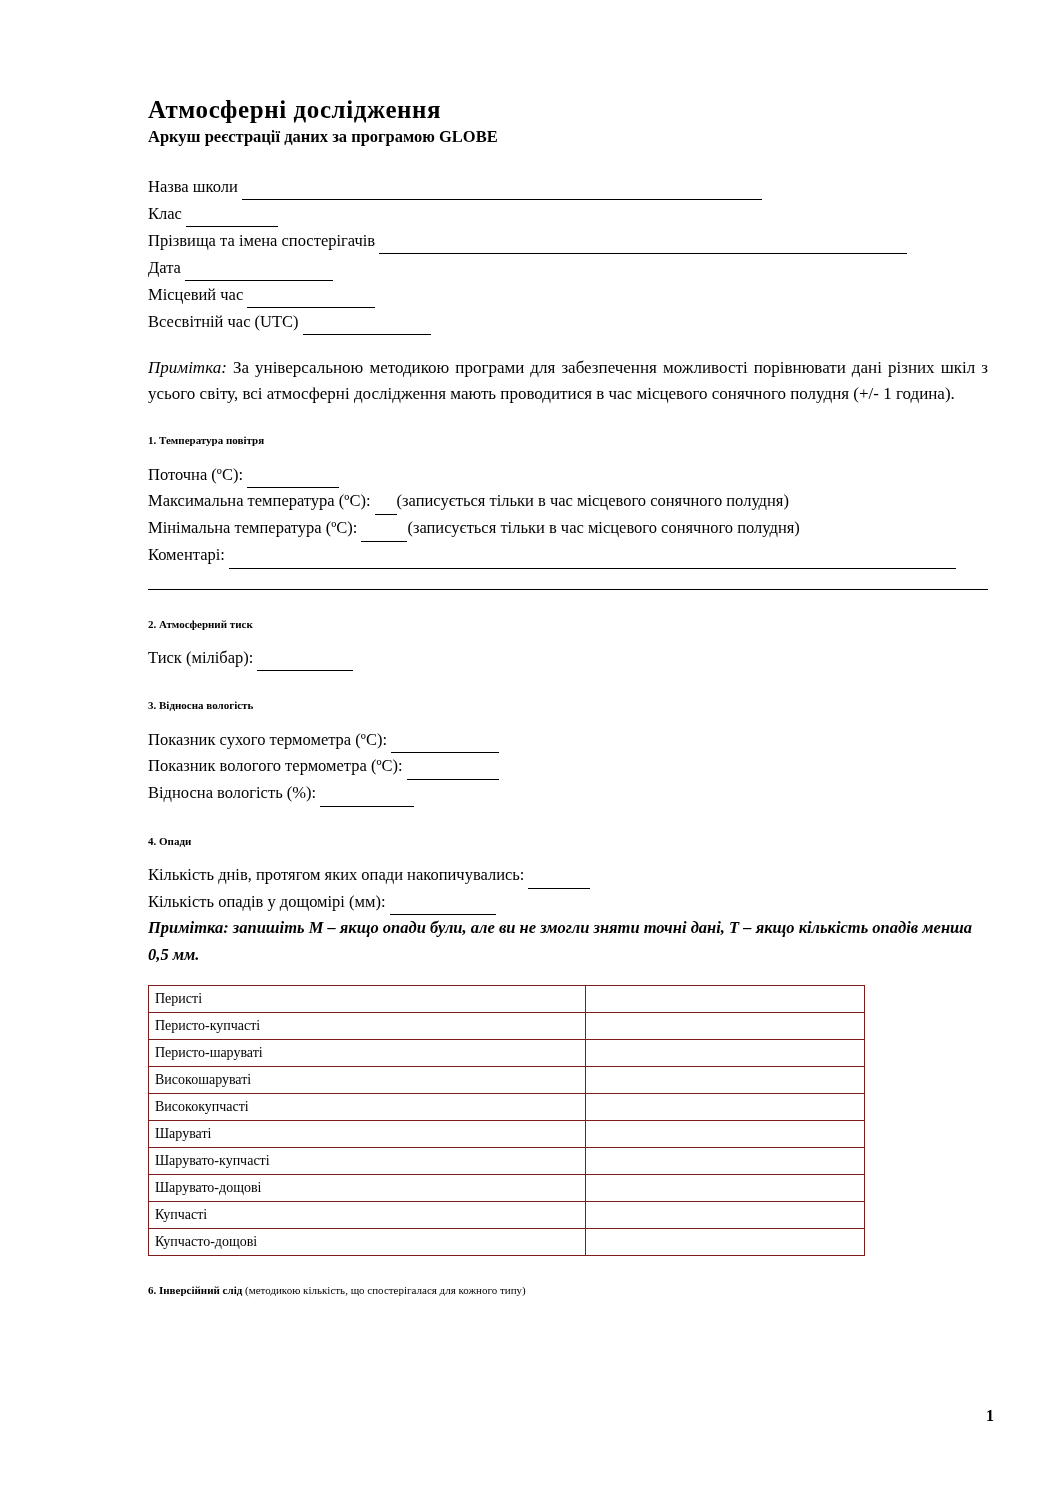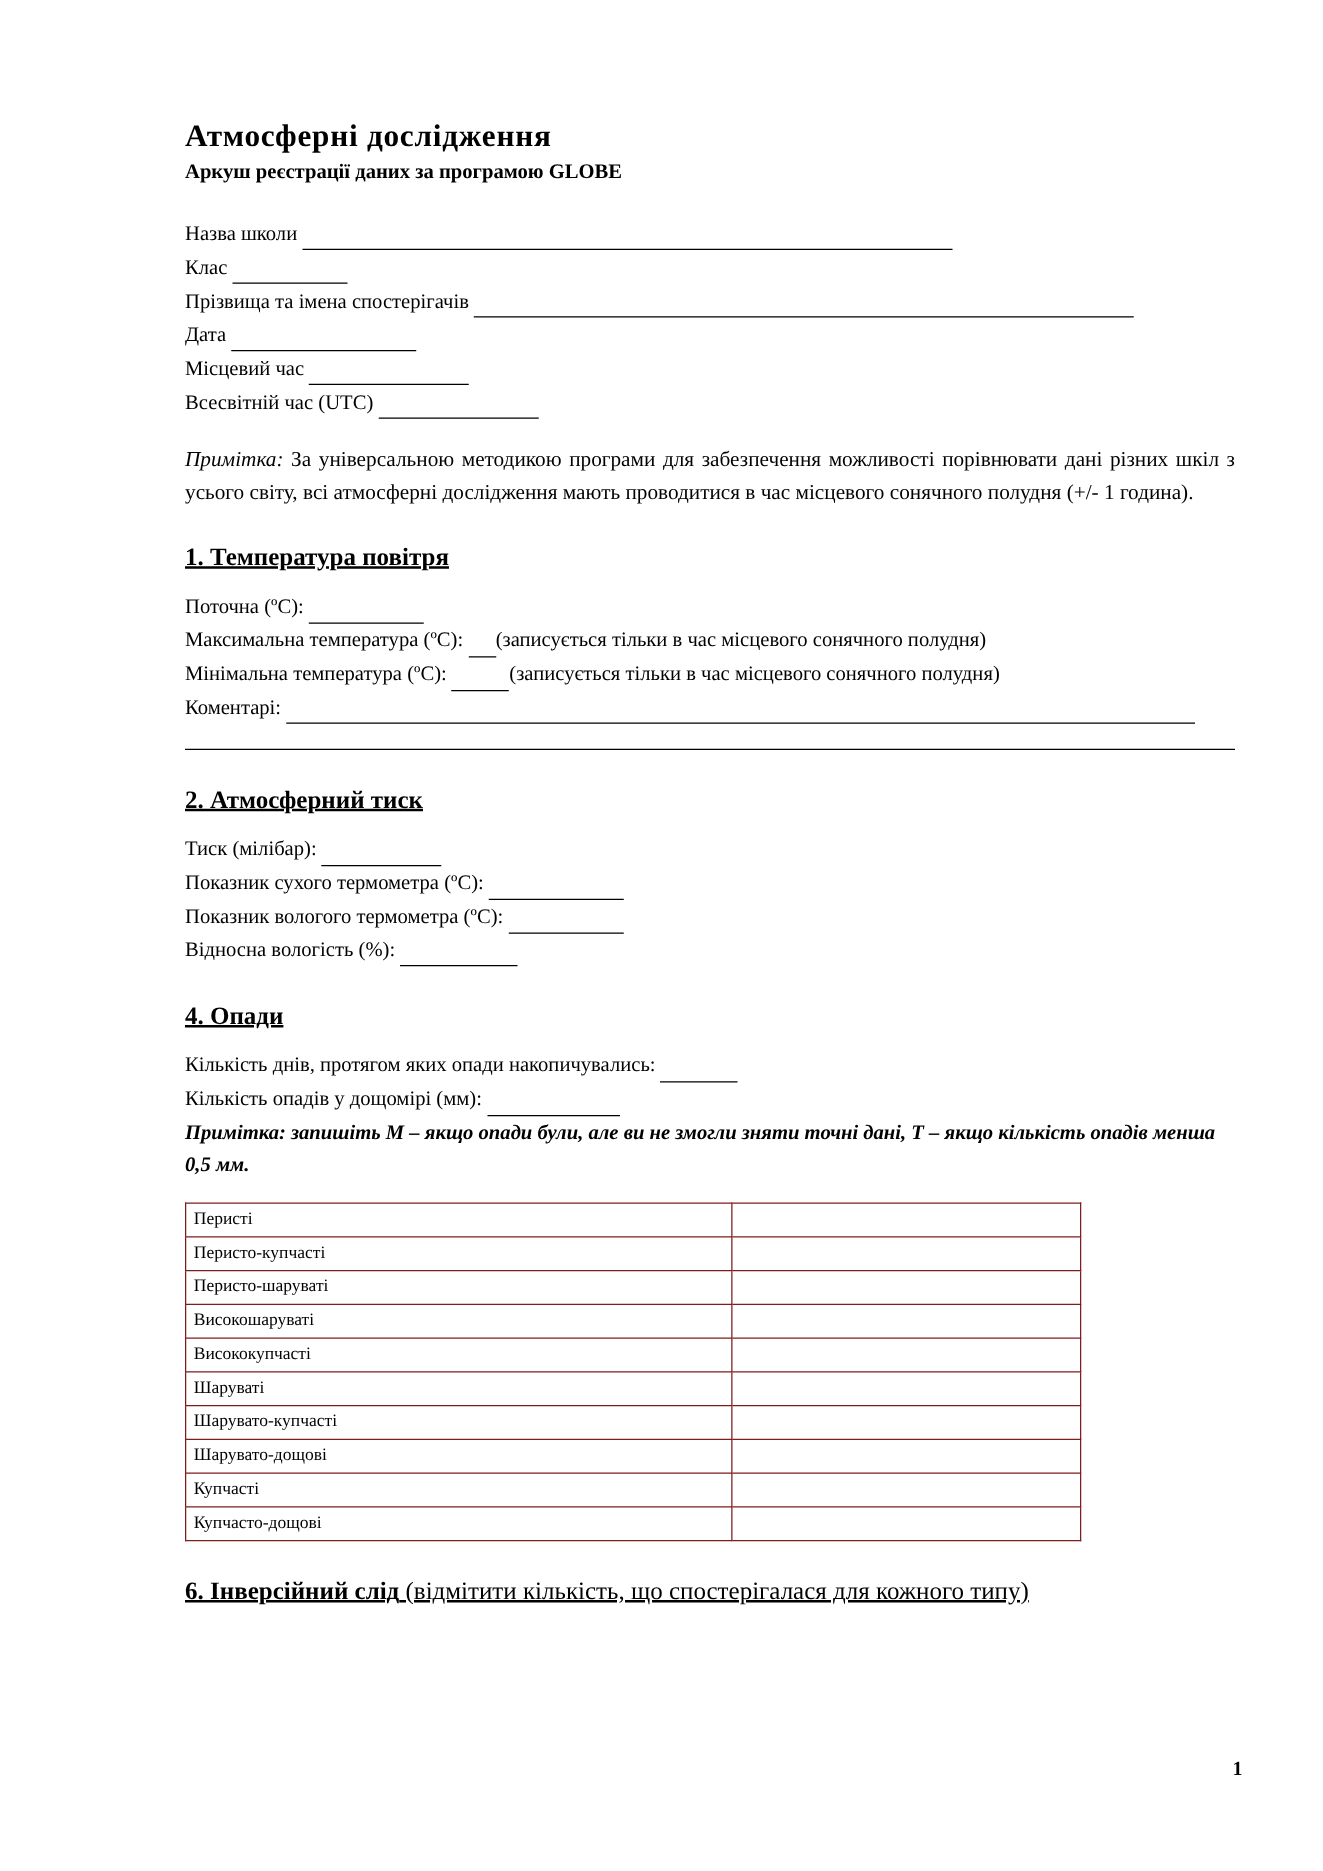--- a/index.html
+++ b/index.html
@@ -56,24 +56,23 @@
     line-height: 1.52;
     text-align: justify;
     margin-top: 20px;
     margin-bottom: 0;
   }
   .note-par .ital {
     font-style: italic;
   }
   h2.sec {
     font-weight: bold;
-    font-size: 20px;
+    font-size: 11px;
     margin: 28px 0 14px 0;
     line-height: 1.2;
-    text-decoration: underline;
   }
   h2.sec .reg {
     font-weight: normal;
   }
   .row {
     font-size: 16.5px;
     line-height: 1.62;
     white-space: nowrap;
   }
   .comment-underline {
@@ -163,20 +162,21 @@
     <div class="row">
       <span>Коментарі:</span><span class="blank" style="width:727px"></span>
     </div>
     <span class="comment-underline"></span>
 
     <h2 class="sec">2. Атмосферний тиск</h2>
     <div class="row">
       <span>Тиск (мілібар):</span><span class="blank" style="width:96px"></span>
     </div>
 
+    <h2 class="sec">3. Відносна вологість</h2>
     <div class="row">
       <span>Показник сухого термометра (ºС):</span><span class="blank" style="width:108px"></span>
     </div>
     <div class="row">
       <span>Показник вологого термометра (ºС):</span><span class="blank" style="width:92px"></span>
     </div>
     <div class="row">
       <span>Відносна вологість (%):</span><span class="blank" style="width:94px"></span>
     </div>
 
@@ -229,19 +229,19 @@
           <td class="check"></td>
         </tr>
         <tr>
           <td class="name">Купчасто-дощові</td>
           <td class="check"></td>
         </tr>
       </tbody>
     </table>
 
     <h2 class="sec sec-last">
-      <span>6. Інверсійний слід</span><span class="reg"> (відмітити кількість, що спостерігалася для кожного типу)</span>
+      <span>6. Інверсійний слід</span><span class="reg"> (методикою кількість, що спостерігалася для кожного типу)</span>
     </h2>
 
   </div>
 
   <div class="page-num">1</div>
 </div>
 
 </body></html>

